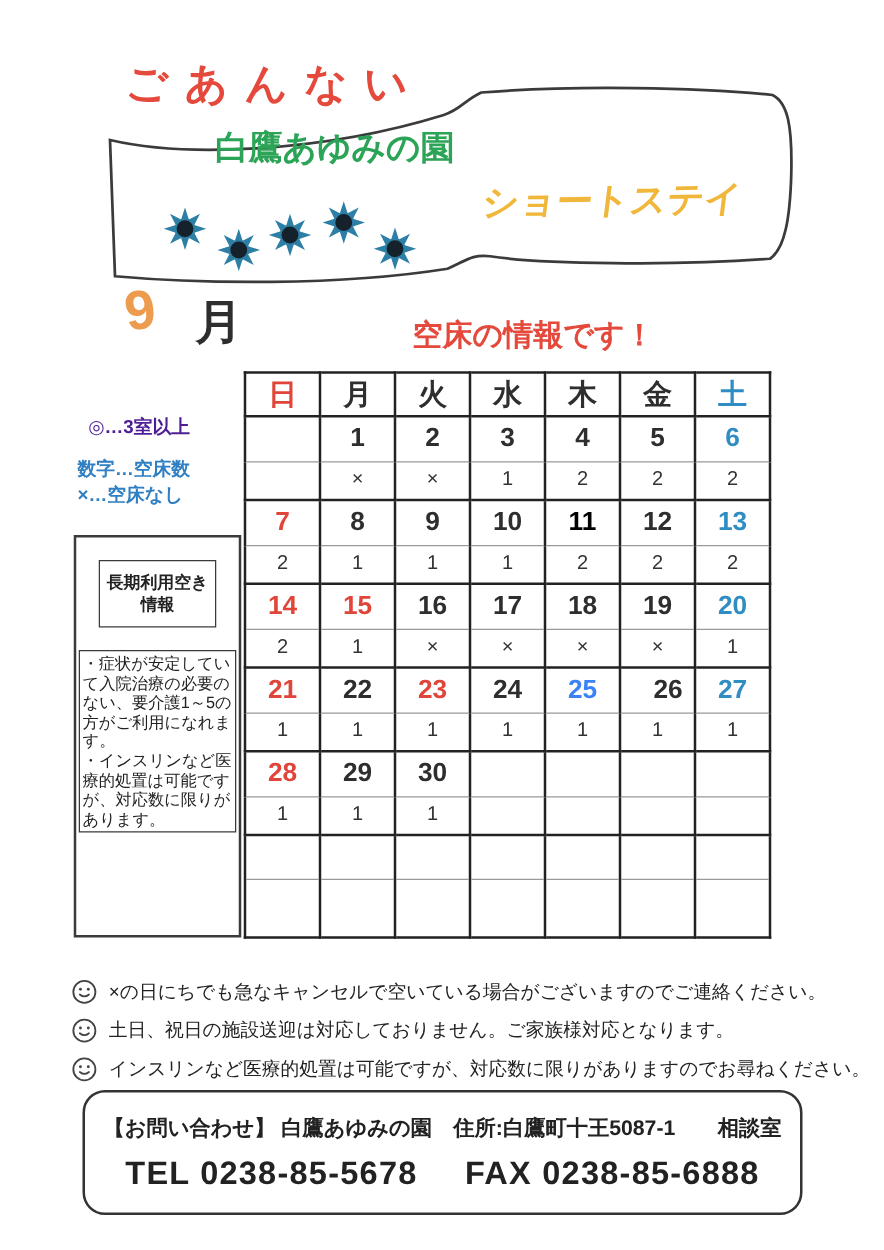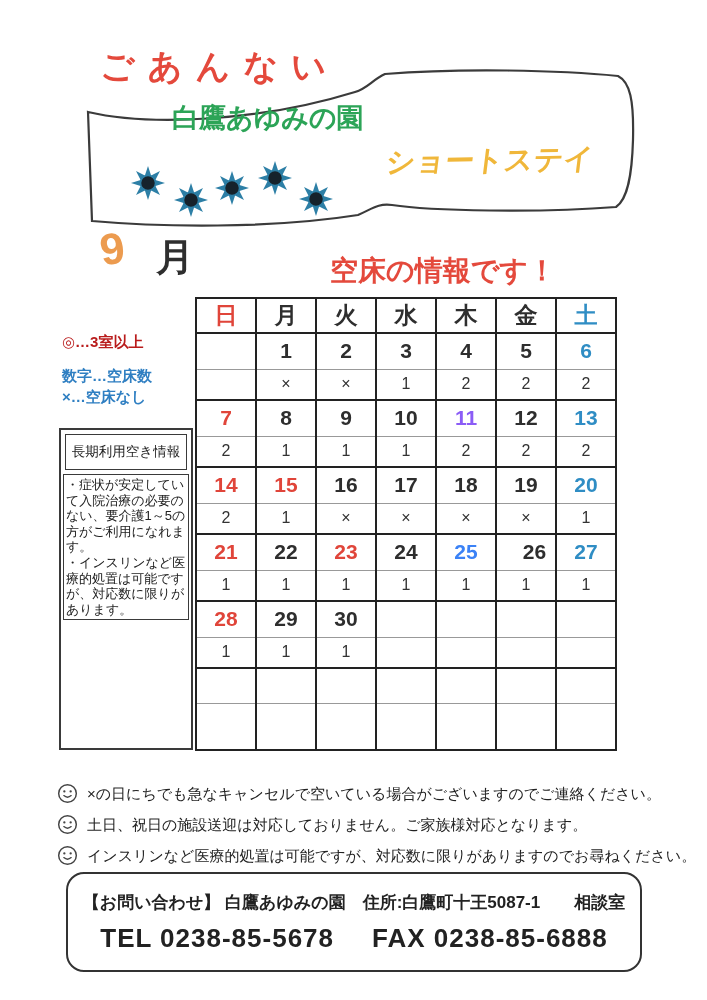--- a/index.html
+++ b/index.html
@@ -19,35 +19,35 @@
   }
   .facility-name{left:172px;top:100px;font-size:27px;font-weight:bold;color:#2ca457;white-space:nowrap;}
   .service-name{
     left:386px;top:141px;font-size:29px;font-weight:bold;color:#f0b73a;
     white-space:nowrap;transform:skewX(-8deg) rotate(-1deg);
   }
 
   
   .month-number{left:100px;top:224px;font-size:44px;font-weight:bold;color:#ec9b4f;transform:rotate(-8deg);}
   .month-suffix{left:156px;top:232px;font-size:38px;font-weight:bold;color:#2e2e2e;}
-  .headline{left:330px;top:252px;font-size:28px;font-weight:bold;color:#e4493c;white-space:nowrap;}
+  .headline{left:330px;top:252px;font-size:24px;font-weight:bold;color:#e4493c;white-space:nowrap;}
 
   
   .legend{left:62px;top:331px;font-size:15px;font-weight:bold;line-height:1.4;}
-  .legend-line1{color:#b91c1c;margin-bottom:13px;}
+  .legend-line1{color:#4c1d95;margin-bottom:13px;text-align:right;}
   .legend-line2,.legend-line3{color:#2f7fc2;}
 
   
   .longterm{
     left:59px;top:428px;width:134px;height:322px;
     border:2px solid #3a3a3a;background:#fff;box-sizing:border-box;
   }
   .longterm-title{
-    margin:4px;border:1.5px solid #3a3a3a;padding:8px 1px;
-    font-size:13.5px;font-weight:normal;text-align:center;color:#222;
+    margin:18px;border:1.5px solid #3a3a3a;padding:8px 1px;
+    font-size:13.5px;font-weight:bold;text-align:center;color:#222;
   }
   .longterm-status{color:#e0432f;font-size:13.5px;font-weight:bold;padding:2px 3px 6px 3px;line-height:1.25;}
   .longterm-notes{
     margin:0 2px 2px 2px;border:1.5px solid #3a3a3a;padding:2px 2px;
     font-size:13px;line-height:1.2;color:#222;
   }
   .longterm-notes p{margin:0;}
 
   
   .calendar{left:195px;top:297px;}
@@ -156,21 +156,21 @@
           <td>1</td>
           <td>2</td>
           <td>2</td>
           <td>2</td>
         </tr>
         <tr class="date-row">
           <td style="color: rgb(224, 69, 58);">7</td>
           <td style="color: rgb(46, 46, 46);">8</td>
           <td style="color: rgb(46, 46, 46);">9</td>
           <td style="color: rgb(46, 46, 46);">10</td>
-          <td style="color: #8b5cf6;">11</td>
+          <td style="color: #000000;">11</td>
           <td style="color: rgb(46, 46, 46);">12</td>
           <td style="color: rgb(47, 141, 196);">13</td>
         </tr>
         <tr class="avail-row">
           <td>2</td>
           <td>1</td>
           <td>1</td>
           <td>1</td>
           <td>2</td>
           <td>2</td>

